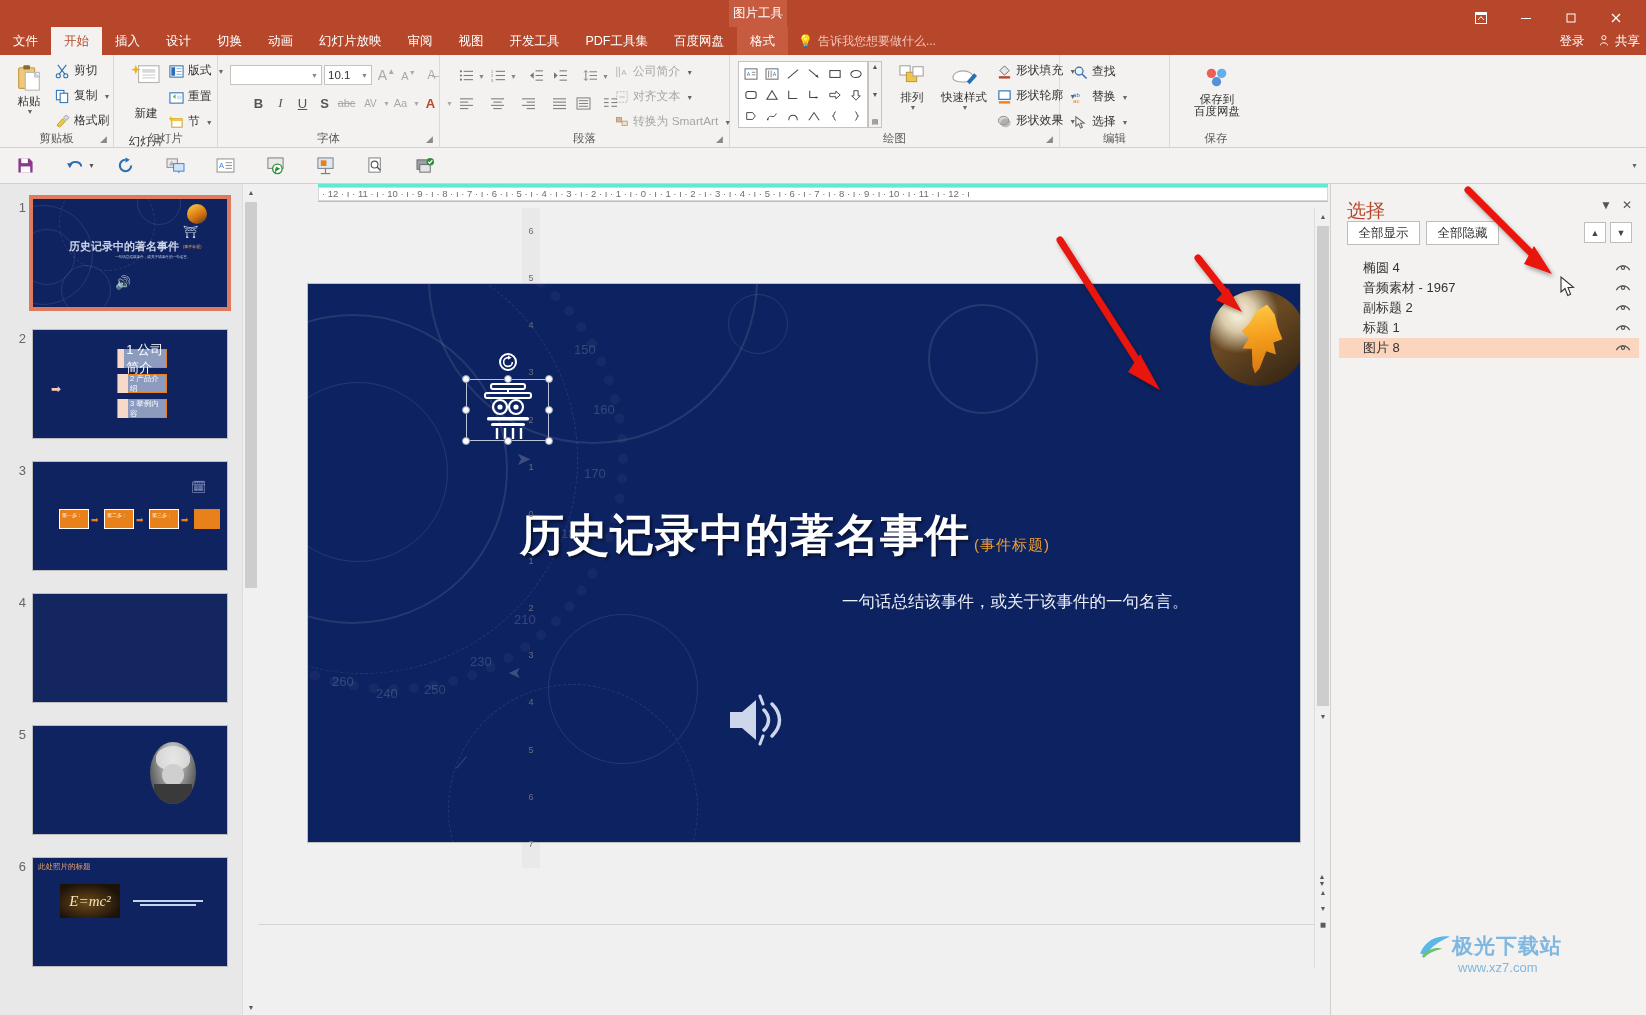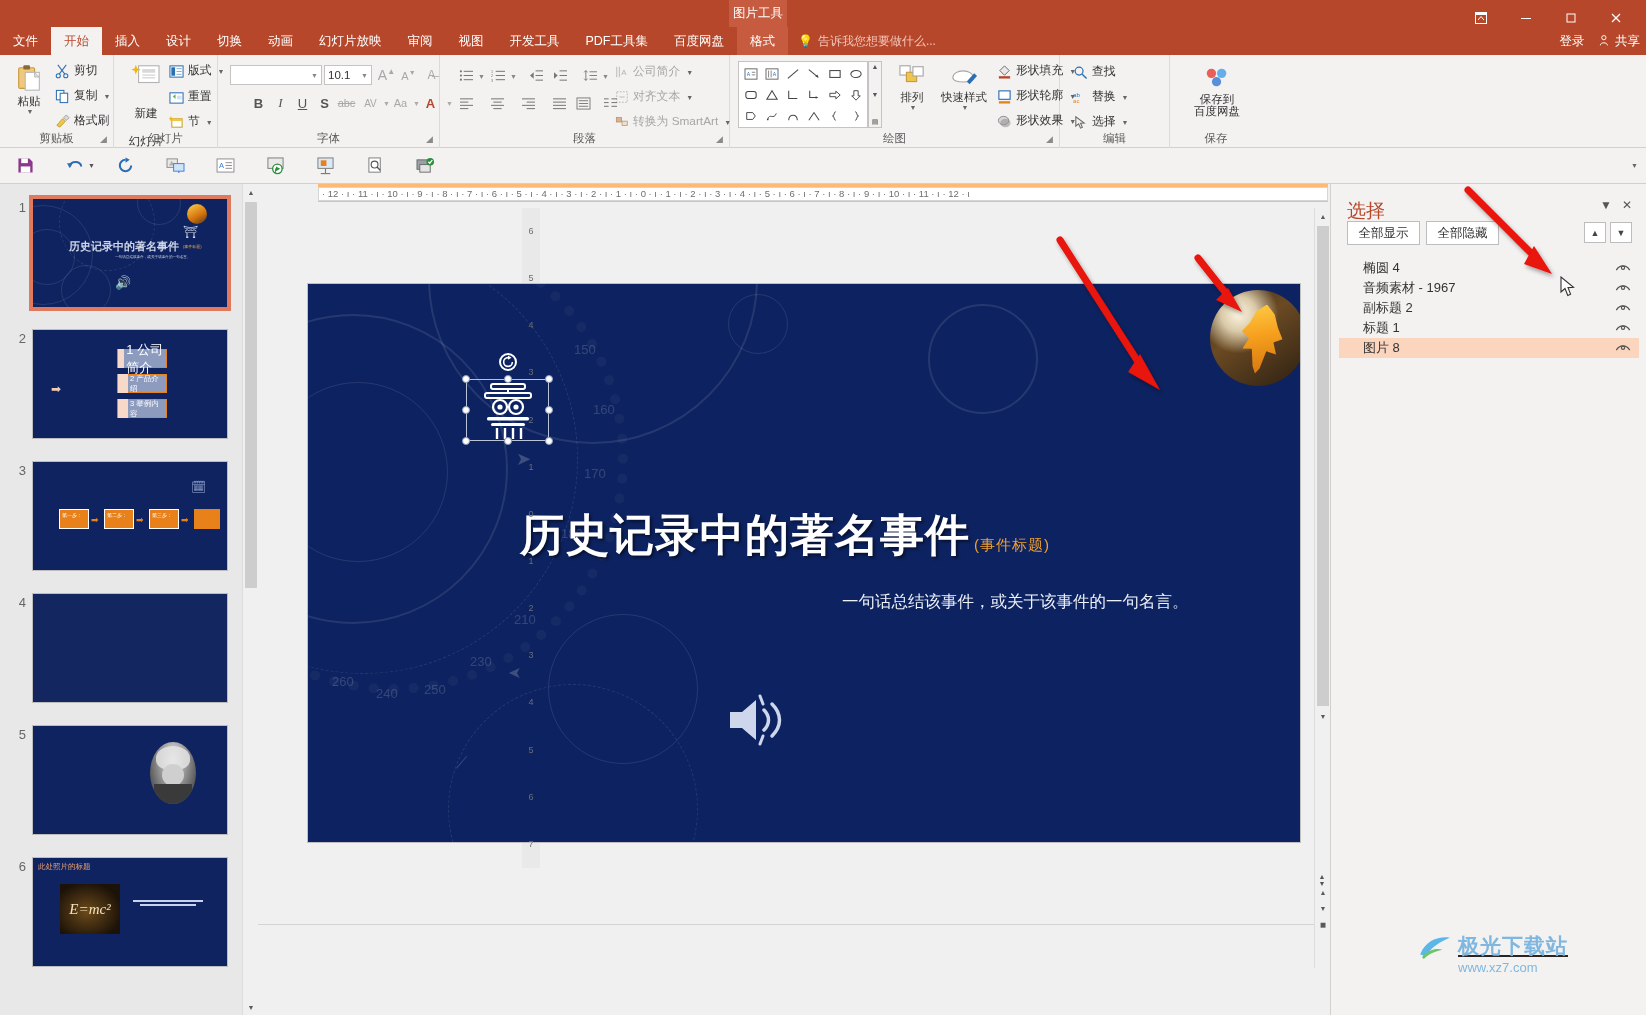--- a/index.html
+++ b/index.html
@@ -148,21 +148,21 @@
     position:absolute; left:2px; top:18px; width:12px; height:386px; background:#cdcdcd; border-radius:1px;
   }
 
   
   .editor {
     position:absolute; left:258px; top:184px; width:1072px; height:831px;
     background:#f0f0f0;
   }
   .ruler-h {
     position:absolute; left:60px; top:0px; width:1010px; height:18px;
-    background:#fdba74;
+    background:#5eead4;
   }
   .ruler-strip {
     position:absolute; left:0; top:3px; height:14px; background:#fff;
     border:1px solid #d6d6d6;
   }
   .ruler-ticks {
     position:absolute; left:0; top:0; width:100%; height:18px;
     font-size:9.5px; color:#6e6e6e; white-space:nowrap; letter-spacing:0px;
     display:flex; align-items:center; padding-left:4px;
   }
@@ -295,21 +295,21 @@
   }
 
   
   .arrow-svg { position:absolute; pointer-events:none; }
 
   
   .cursor { position:absolute; pointer-events:none; }
 
   
   .watermark {
-    position:absolute; left:1418px; top:932px; display:flex; align-items:flex-end; gap:6px;text-decoration:underline;
+    position:absolute; left:1418px; top:932px; display:flex; align-items:center; 
   }
   .wm-text { font-size:21px; color:#7fb7e0; font-weight:bold; letter-spacing:1px; }
   .wm-sub { position:absolute; left:1458px; top:960px; font-size:13px; color:#7fb7e0;}
 
   .hsplit-btn {
     position:absolute; left:1315px; top:866px; width:14px; height:28px;
     display:flex; flex-direction:column; align-items:center; justify-content:center;
     font-size:7px; color:#555;
   }
 </style>
@@ -959,21 +959,21 @@
           <div style="position:absolute;left:12px;top:22px;width:22px;height:22px;border-radius:50%;background:#cfcfcf;"></div>
           <div style="position:absolute;left:4px;top:42px;width:38px;height:22px;background:#3a3a3a;"></div>
         </div>
       </div>
     </div>
 
     <div class="thumb-row" style="top:673px;">
       <div class="thumb-num">6</div>
       <div class="thumb">
         <div style="position:absolute; left:5px; top:4px; font-size:7.5px; color:#e8a070;">此处照片的标题</div>
-        <div style="position:absolute; left:27px; top:26px; width:60px; height:50px; background:radial-gradient(ellipse at 45% 55%, #6b4a1a 0%, #1c1208 75%); display:flex; align-items:center; justify-content:center;">
+        <div style="position:absolute; left:27px; top:26px; width:60px; height:34px; background:radial-gradient(ellipse at 45% 55%, #6b4a1a 0%, #1c1208 75%); display:flex; align-items:center; justify-content:center;">
           <span style="font-family:'Liberation Serif',serif; font-style:italic; color:#f3e2b8; font-size:15px;">Ε=mc²</span>
         </div>
         <div style="position:absolute; left:100px; top:42px; width:70px; height:10px;">
           <div style="height:1.5px;background:#c8d2ec;margin-bottom:2.5px;"></div>
           <div style="height:1.5px;background:#c8d2ec;width:80%;margin-left:10%;"></div>
         </div>
       </div>
     </div>
   </div>
 

